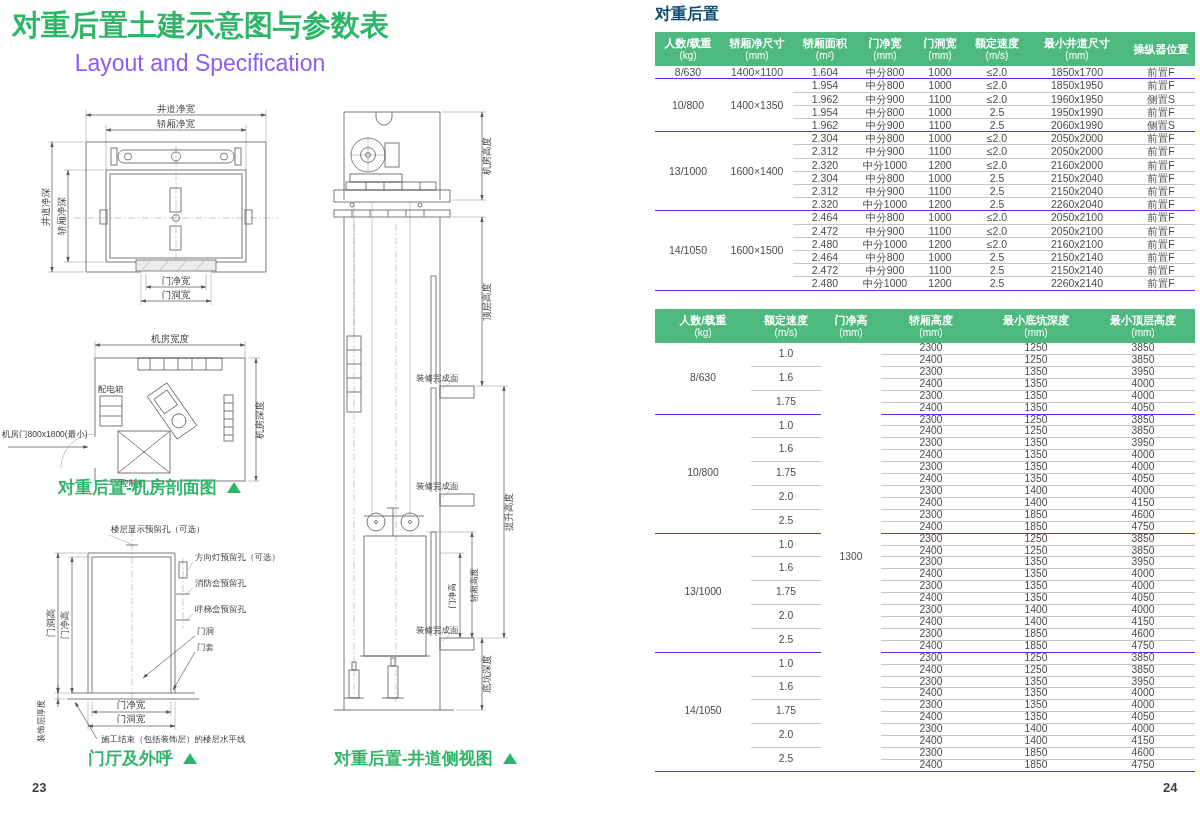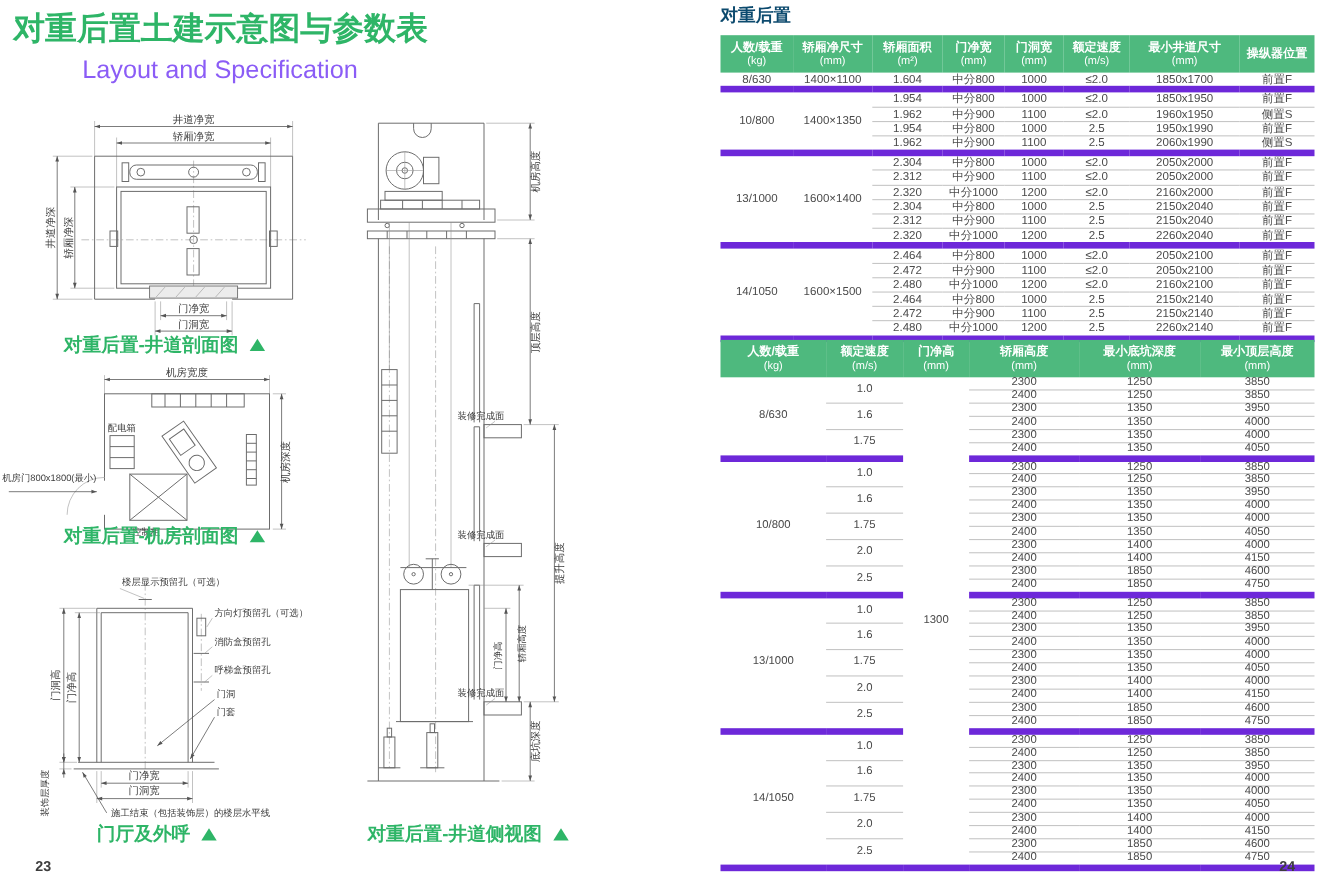--- a/index.html
+++ b/index.html
@@ -15,21 +15,21 @@
   .section-title{position:absolute;left:655px;top:4px;font-size:16px;font-weight:bold;color:#0c4a6e;}
   
   .spec-table{position:absolute;left:655px;border-collapse:collapse;table-layout:fixed;width:540px;}
   .spec-table th{background:#4eb97e;color:#fff;font-weight:bold;font-size:11px;line-height:1.15;
                  padding:5px 0;vertical-align:middle;margin-top:44px;}
   .spec-table th .hl2{font-weight:normal;font-size:10px;}
   .spec-table td{text-align:center;vertical-align:middle;color:#4a4a4a;
                  border-bottom:1px solid #c6c6c6;padding:0;}
   #table1 td{font-size:10.5px;line-height:12.2px;height:12.2px;}
   #table2 td{font-size:10.3px;line-height:10.9px;height:10.9px;}
-  .spec-table td.sep{border-bottom:6px solid #6d28d9;}
+  .spec-table td.sep{border-bottom:1px solid #6d28d9;}
   
   .dg{position:absolute;}
   svg .ln{stroke:#6b6b6b;stroke-width:.9;fill:none;}
   svg .thin{stroke:#8f8f8f;stroke-width:.5;fill:none;}
   svg .dim{stroke:#555;stroke-width:.7;fill:none;}
   svg .cl{stroke:#9a9a9a;stroke-width:.55;stroke-dasharray:7 2.5 1.5 2.5;fill:none;}
   svg text{fill:#3c3c3c;font-size:9.5px;font-family:"Liberation Sans","DejaVu Sans",sans-serif;}
   svg text.sm{font-size:8.5px;}
   svg .lite{fill:#ececec;stroke:#6b6b6b;stroke-width:.8;}
 </style>
@@ -109,24 +109,20 @@
           <line x1="158" y1="170" x2="166" y2="161"></line>
         </g>
     </g>
     <text x="138" y="12" text-anchor="middle">井道净宽</text>
     <text x="138" y="27" text-anchor="middle">轿厢净宽</text>
     <text x="11" y="107" text-anchor="middle" transform="rotate(-90 11 107)">井道净深</text>
     <text x="27" y="116" text-anchor="middle" transform="rotate(-90 27 116)">轿厢净深</text>
     <text x="138" y="184" text-anchor="middle">门净宽</text>
     <text x="138" y="198" text-anchor="middle">门洞宽</text>
   </svg>
-  <div class="caption" style="left:58px;top:302px">
-    <span>对重后置-井道剖面图</span>
-    <span class="tri"></span>
-  </div>
 
   <svg class="dg" style="left:0px;top:333px" width="270" height="185" viewBox="0 0 270 185">
     <g class="thin">
       <line x1="95" y1="8" x2="95" y2="25"></line>
         <line x1="245" y1="8" x2="245" y2="25"></line>
       <line x1="248" y1="25" x2="260" y2="25"></line>
         <line x1="248" y1="148" x2="260" y2="148"></line>
     </g>
     <g class="dim">
       <line x1="95" y1="12" x2="245" y2="12" marker-start="url(#arr)" marker-end="url(#arr)"></line>

